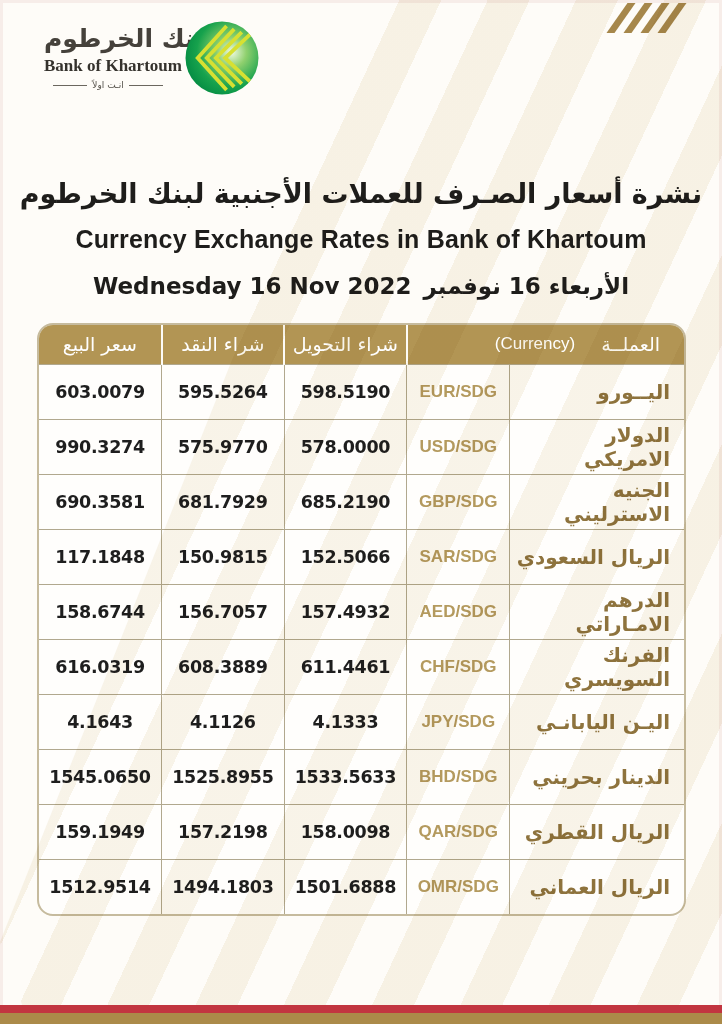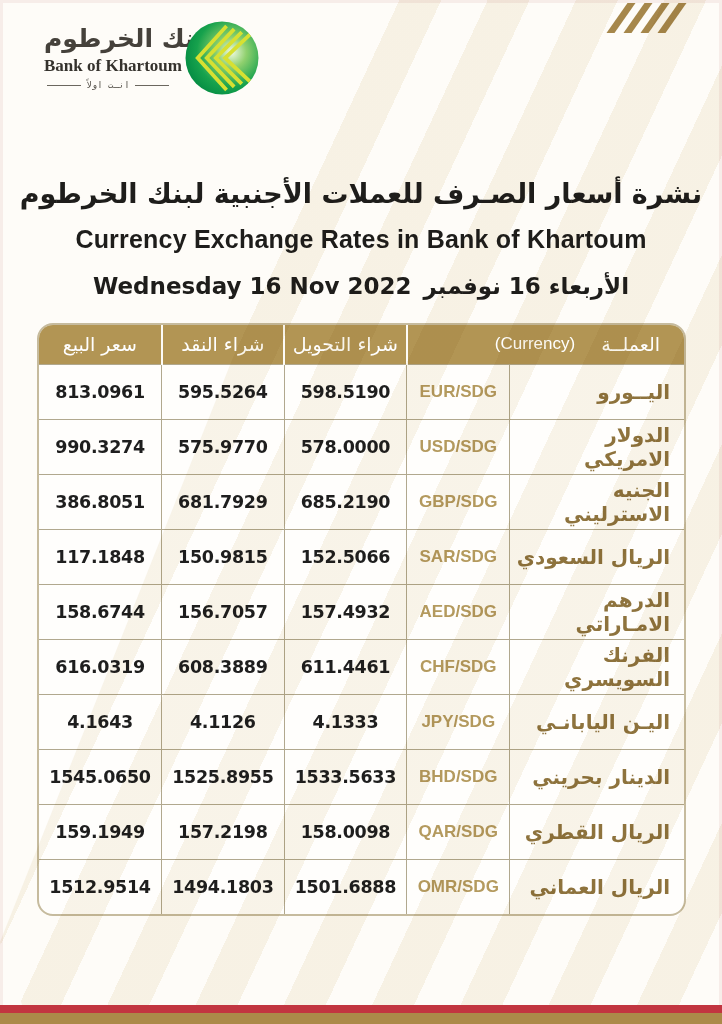--- a/index.html
+++ b/index.html
@@ -22,21 +22,21 @@
   }
 
   
   .corner-stripes { position:absolute; top:3px; right:46px; display:flex; gap:9px; }
   .corner-stripes i { display:block; width:8px; height:30px; background:#a6874b; transform:skewX(-35deg); }
 
   .logo-row { position:absolute; left:44px; top:20px; display:flex; align-items:flex-start; }
   .logo-text { width:128px; text-align:center; padding-top:4px; }
   .calligraphy { font-size:25px; font-weight:bold; color:#45413b; line-height:30px; white-space:nowrap; }
   .bank-name { font-family:Liberation Serif, serif; font-weight:bold; font-size:17px; color:#35322d; margin-top:2px; white-space:nowrap; }
-  .tagline { display:flex; align-items:center; justify-content:center; gap:5px; margin-top:4px; color:#55514a; font-size:9px;font-family:Liberation Mono, monospace; }
+  .tagline { display:flex; align-items:center; justify-content:center; gap:5px; margin-top:4px; color:#55514a; font-size:9px; }
   .tagline .rule { display:block; width:34px; height:1px; background:#6b675f; }
   .globe { width:76px; height:76px; margin-left:12px; }
 
   
   .titles { position:absolute; left:0; right:0; top:172px; text-align:center; color:#1e1d1b; }
   .title-ar { font-size:27px; font-weight:bold; line-height:44px; direction:rtl; }
   .title-en { font-family:"Liberation Sans", sans-serif; font-size:25px; font-weight:bold; line-height:46px; letter-spacing:.2px; }
   .date-line { font-size:23px; font-weight:bold; line-height:48px; display:flex; justify-content:center; gap:12px; align-items:baseline; }
 
   
@@ -142,35 +142,35 @@
           <th>شراء النقد</th>
           <th>سعر البيع</th>
         </tr>
       </thead>
       <tbody>
           <tr>
       <td class="name">اليــورو</td>
       <td class="code">EUR/SDG</td>
       <td class="num">598.5190</td>
       <td class="num">595.5264</td>
-      <td class="num">813.0961</td>
+      <td class="num">603.0079</td>
     </tr>
           <tr>
       <td class="name">الدولار الامريكي</td>
       <td class="code">USD/SDG</td>
       <td class="num">578.0000</td>
       <td class="num">575.9770</td>
       <td class="num">990.3274</td>
     </tr>
           <tr>
       <td class="name">الجنيه الاسترليني</td>
       <td class="code">GBP/SDG</td>
       <td class="num">685.2190</td>
       <td class="num">681.7929</td>
-      <td class="num">386.8051</td>
+      <td class="num">690.3581</td>
     </tr>
           <tr>
       <td class="name">الريال السعودي</td>
       <td class="code">SAR/SDG</td>
       <td class="num">152.5066</td>
       <td class="num">150.9815</td>
       <td class="num">117.1848</td>
     </tr>
           <tr>
       <td class="name">الدرهم الامـاراتي</td>

